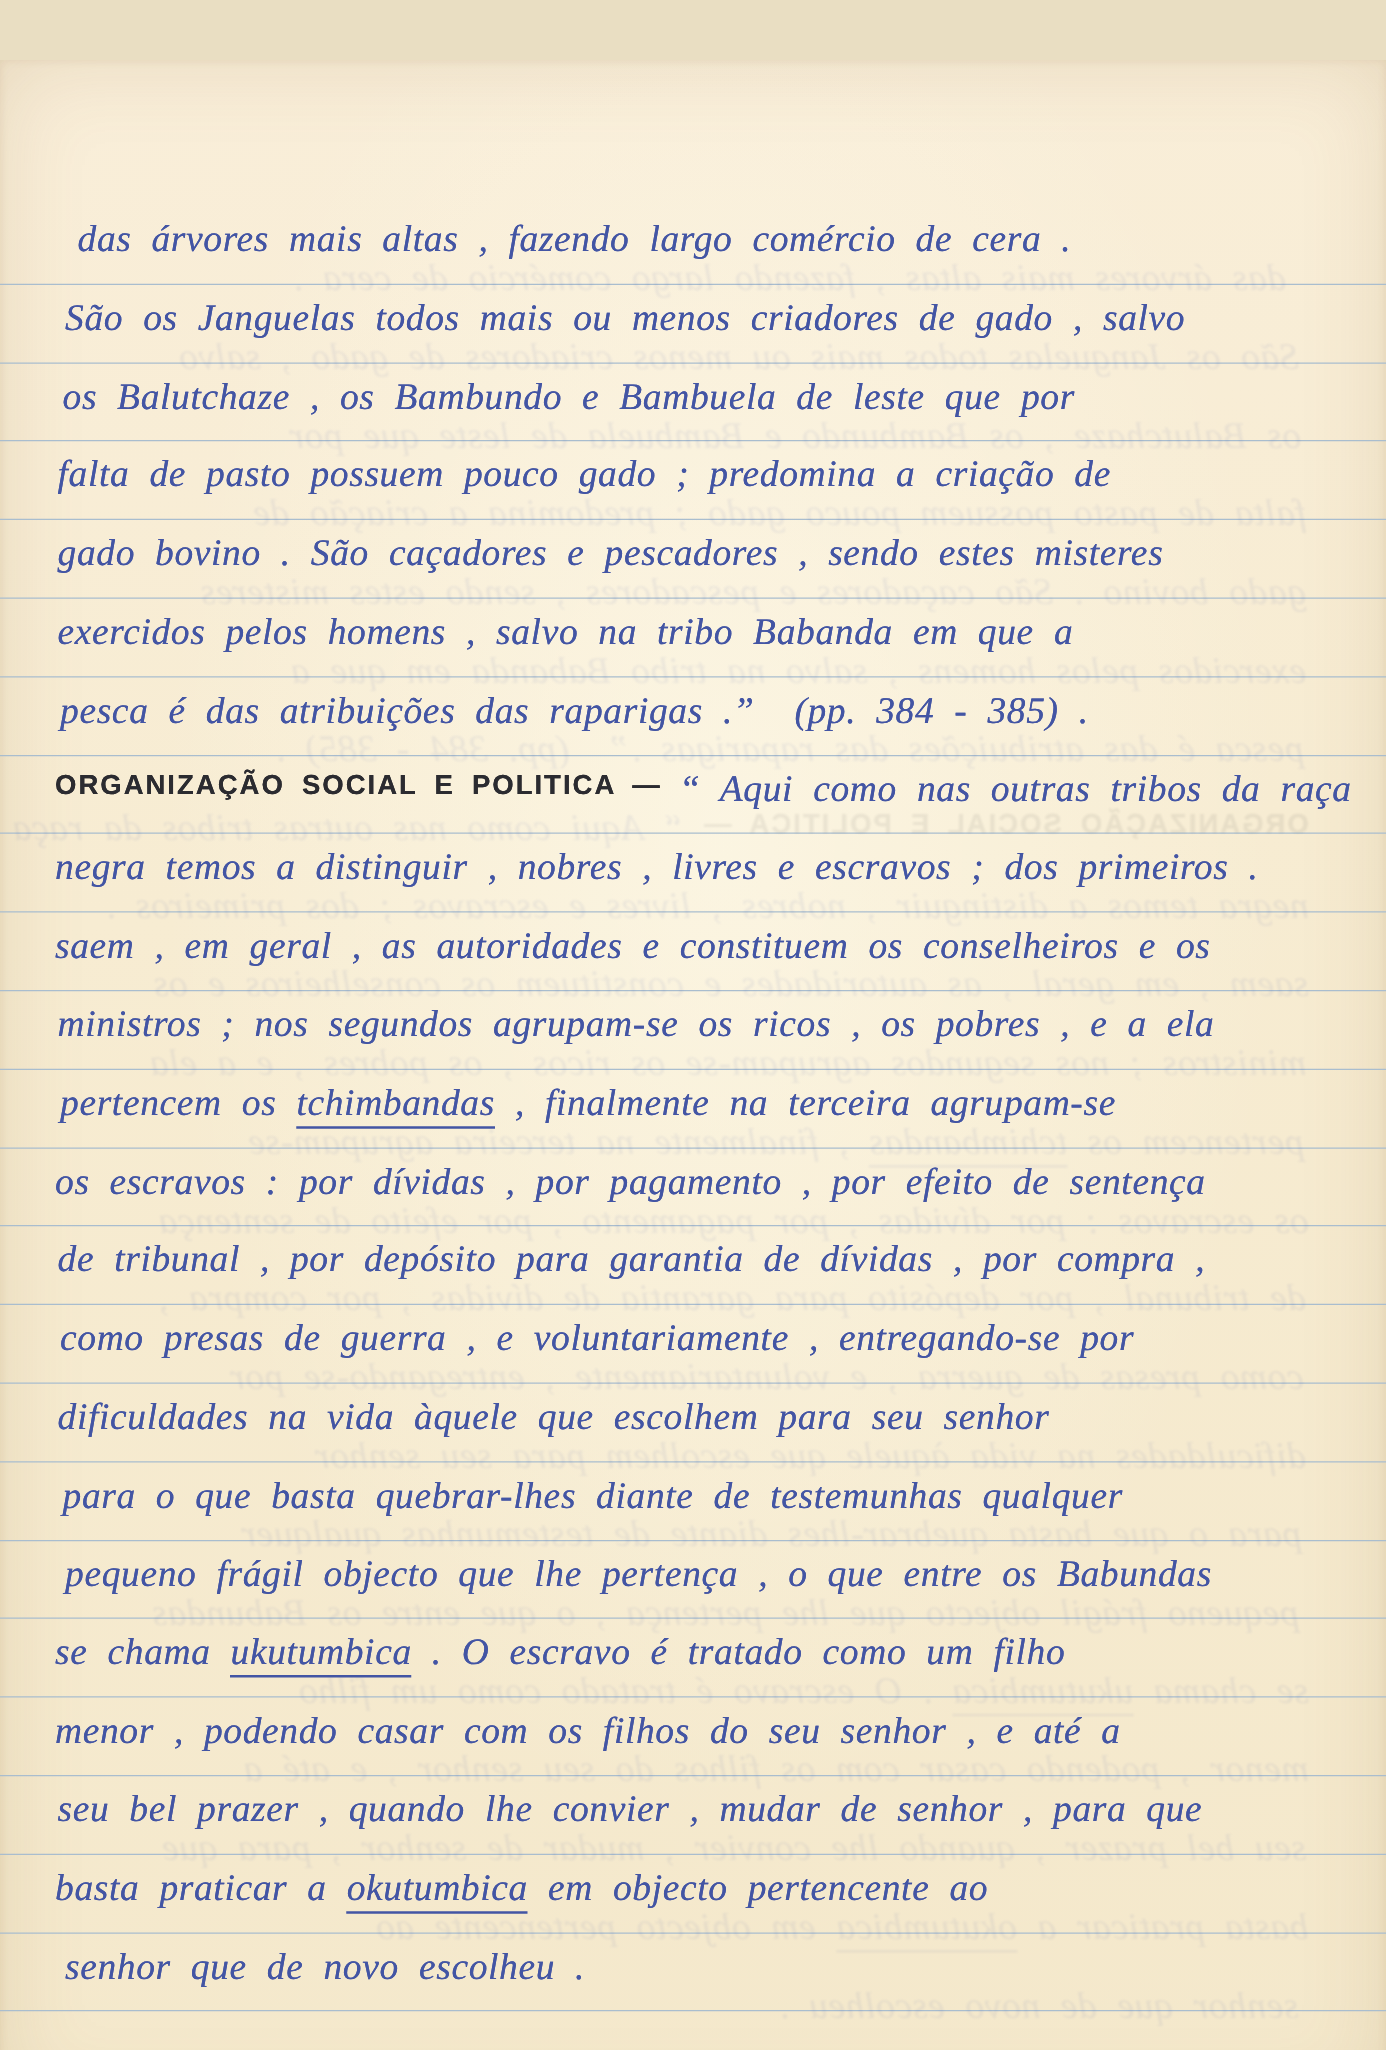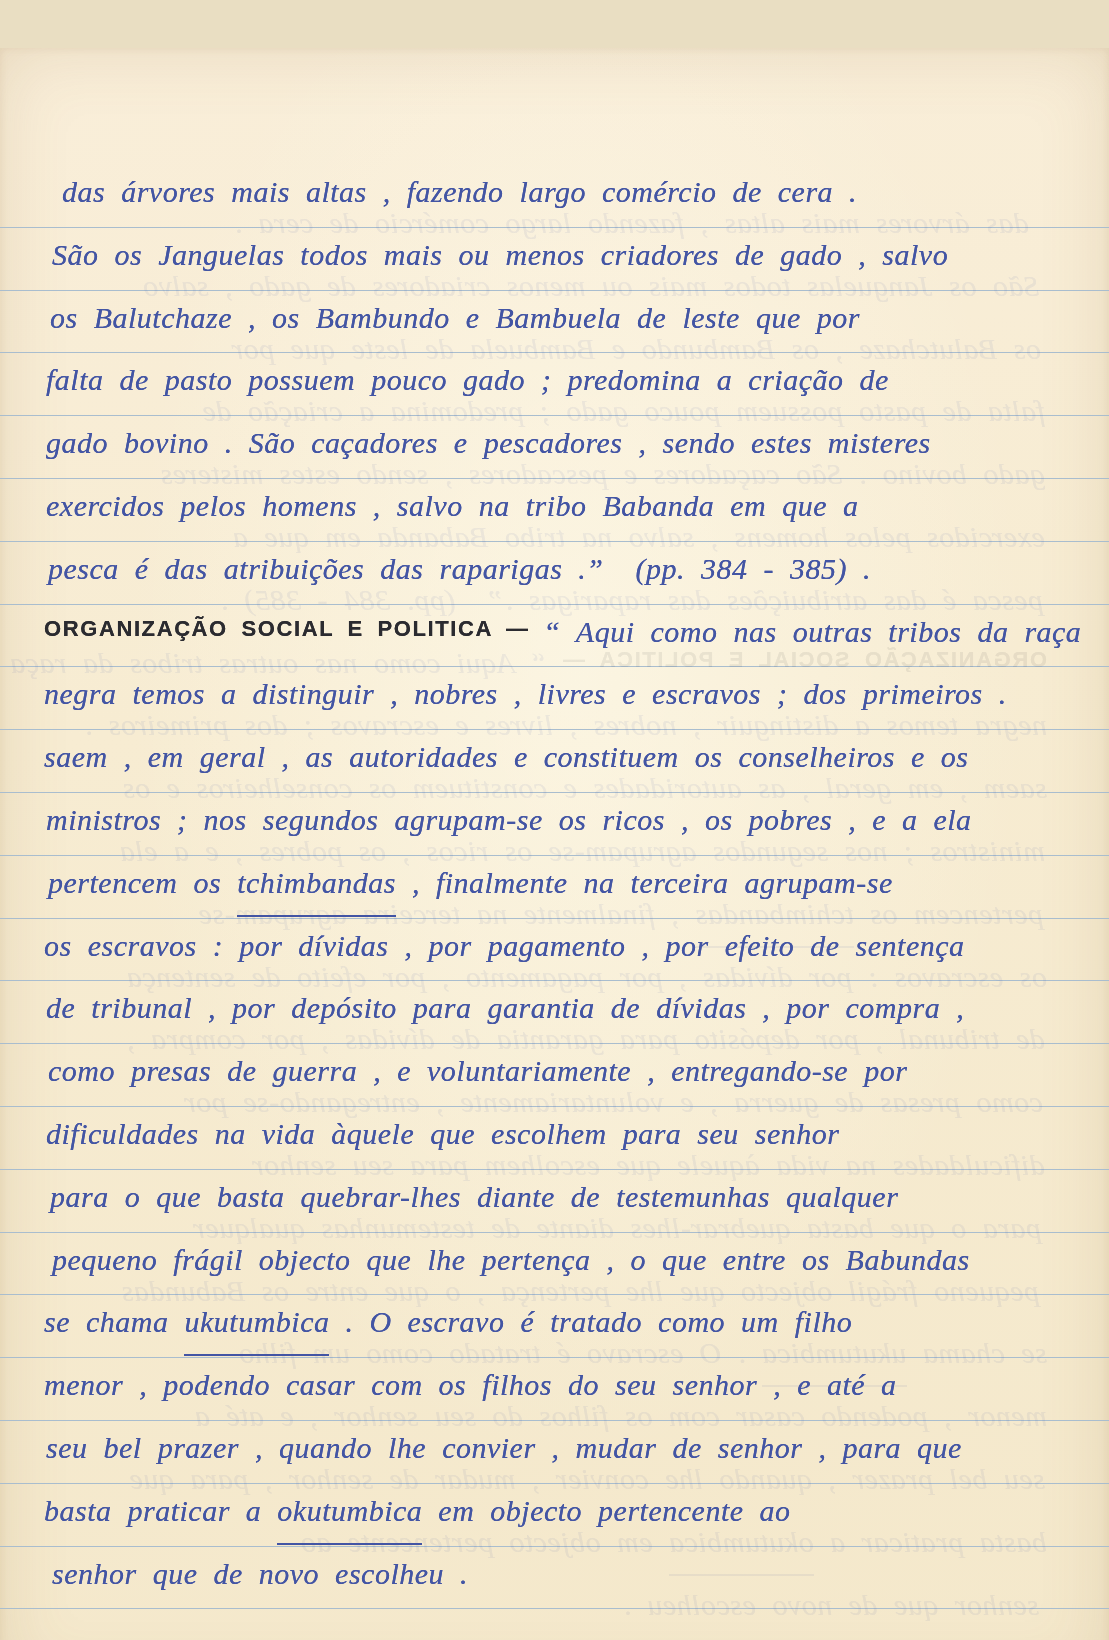--- a/index.html
+++ b/index.html
@@ -31,21 +31,21 @@
     font-size:30px;color:var(--ink,#4355a4);
     letter-spacing:0.5px;word-spacing:8px;
     text-shadow:0 0 0.5px var(--ink,#4355a4);
   }
   .seg-ink-underline{
     font-family:"Liberation Serif", serif;font-style:italic;
     font-size:30px;color:var(--ink,#4355a4);
     letter-spacing:0.5px;word-spacing:8px;
     text-shadow:0 0 0.5px var(--ink,#4355a4);
     border-bottom:2.5px solid var(--ink,#4355a4);
-    padding-bottom:16px;
+    padding-bottom:2px;
   }
   .seg-heading{
     font-family:"Liberation Sans", sans-serif;font-weight:700;
     font-size:22px;color:var(--heading-ink,#2b2b30);
     letter-spacing:1.6px;word-spacing:6px;top:4px !important;
     text-shadow:0 0 0.5px var(--heading-ink,#2b2b30);
   }
   
   .ghost{
     position:absolute;left:-18px;top:148px;width:1109px;

